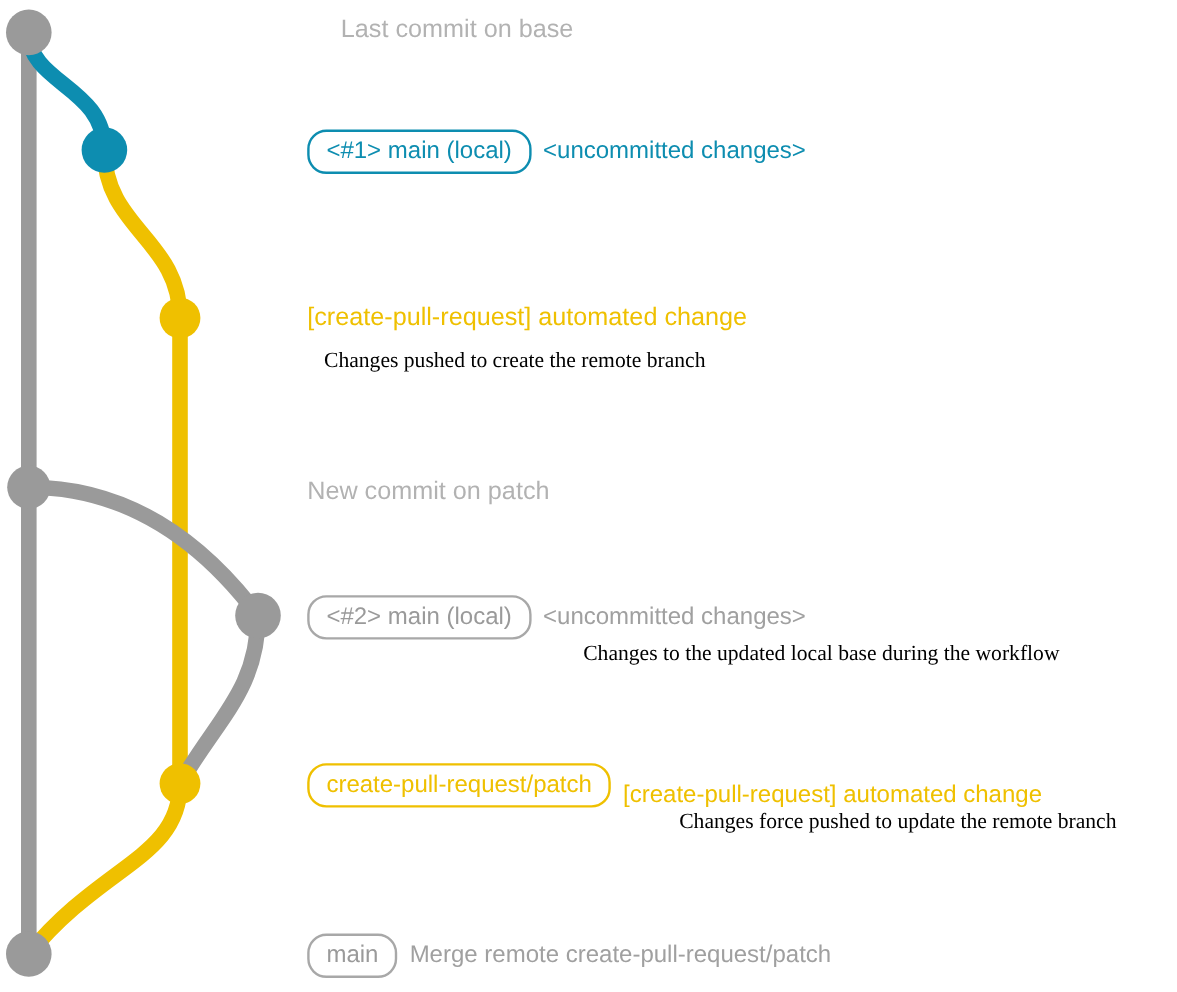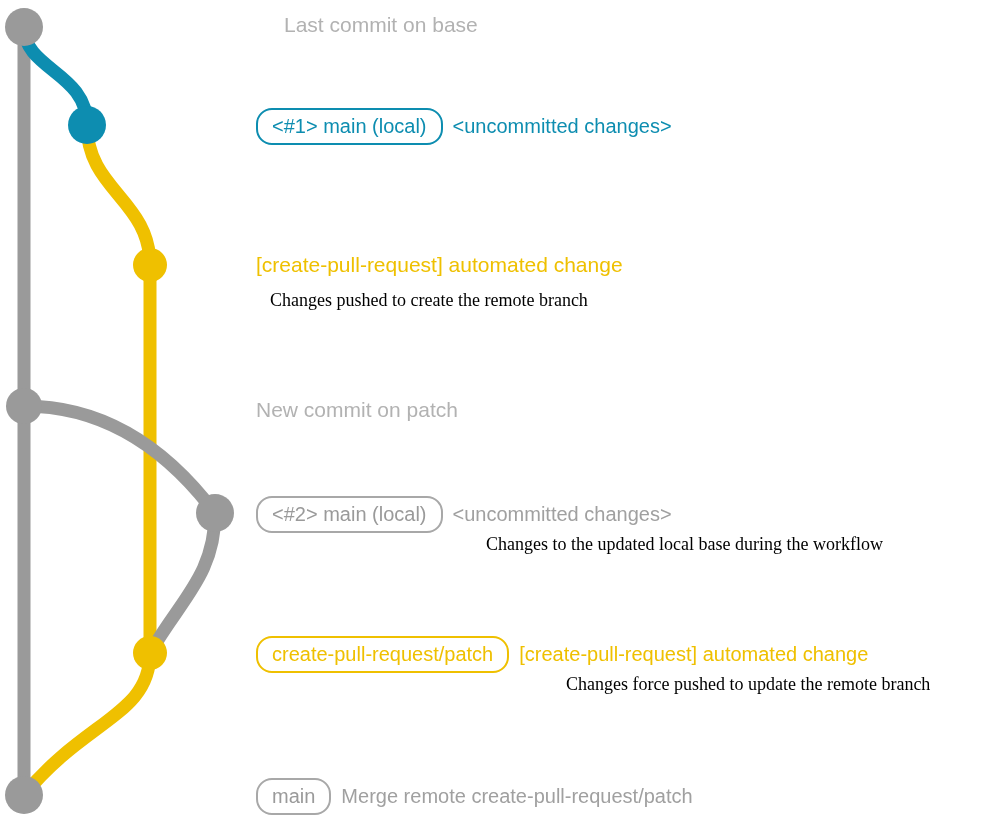--- a/index.html
+++ b/index.html
@@ -126,21 +126,21 @@
   <div class="note" style="left:270px; top:290px;">Changes pushed to create the remote branch</div>
 
   <div class="headline gray" style="left:256px; top:398px;">New commit on patch</div>
 
   <div class="row" style="left:256px; top:496px;">
     <span class="pill gray">&lt;#2&gt; main (local)</span>
     <span class="subject gray">&lt;uncommitted changes&gt;</span>
   </div>
   <div class="note" style="left:486px; top:534px;">Changes to the updated local base during the workflow</div>
 
-  <div class="row" style="left:256px; top:636px;">
+  <div class="row" style="left:256px; top:636px;align-items:flex-end;">
     <span class="pill yellow">create-pull-request/patch</span>
     <span class="subject yellow">[create-pull-request] automated change</span>
   </div>
   <div class="note" style="left:566px; top:674px;">Changes force pushed to update the remote branch</div>
 
   <div class="row" style="left:256px; top:778px;">
     <span class="pill gray">main</span>
     <span class="subject gray">Merge remote create-pull-request/patch</span>
   </div>
 

